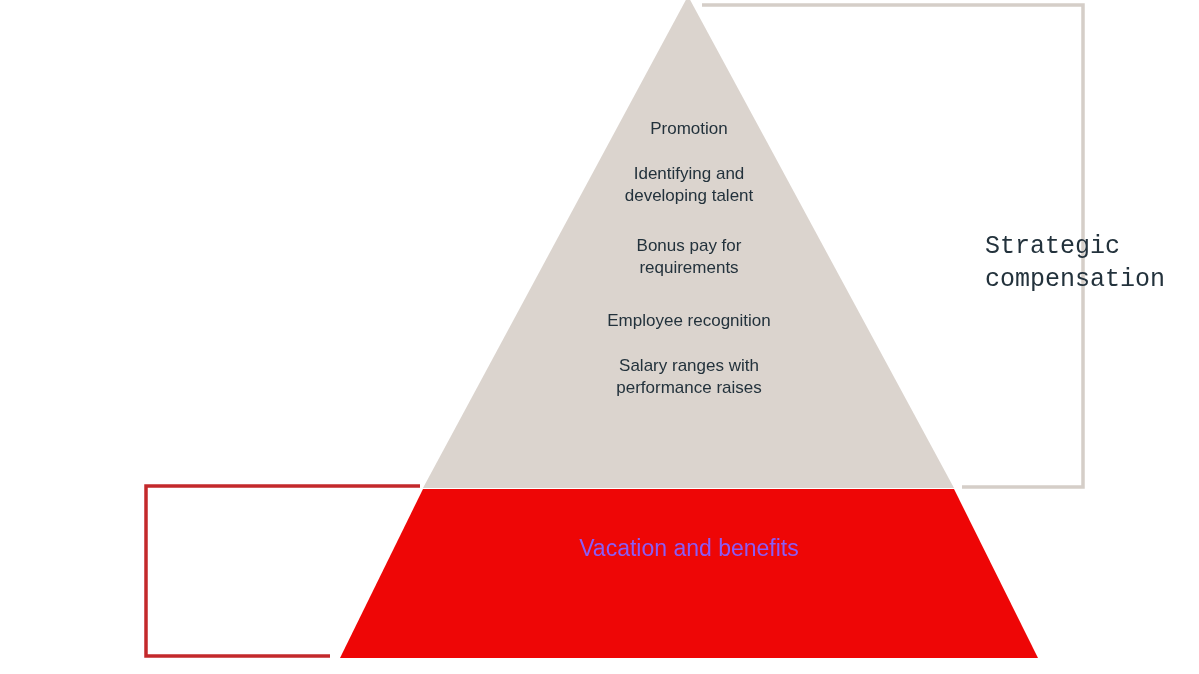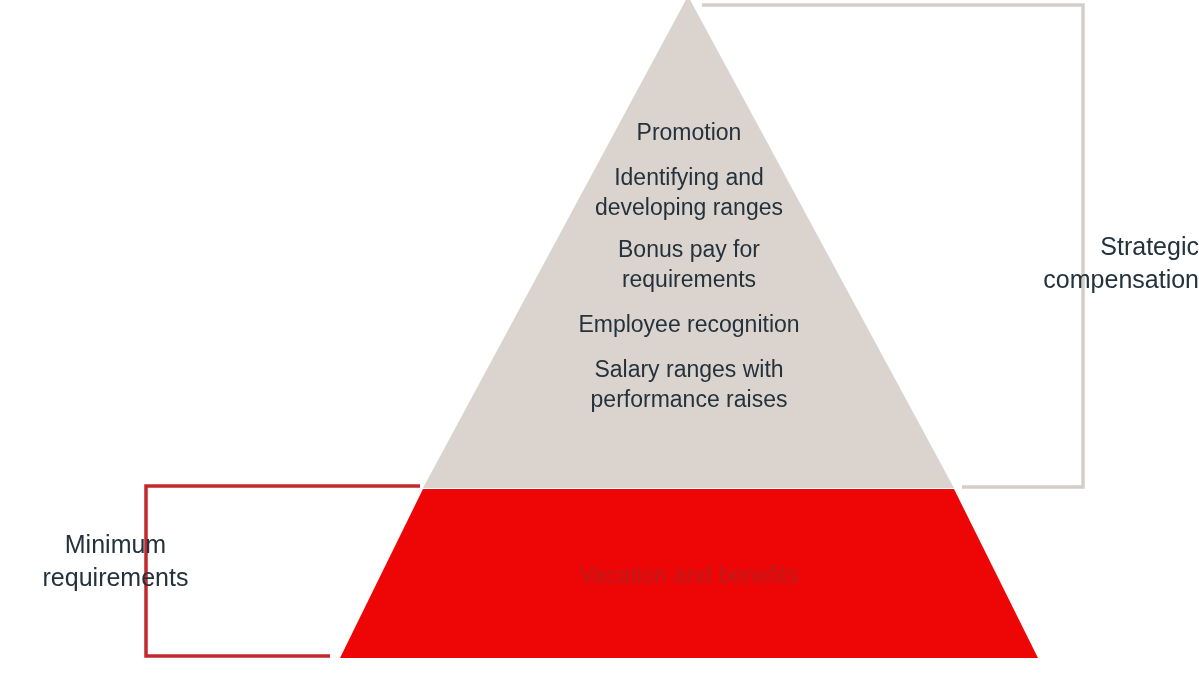--- a/index.html
+++ b/index.html
@@ -27,40 +27,40 @@
   }
   .layer-text {
     position: absolute;
     text-align: center;
     line-height: 1.30;
     white-space: pre-line;
     pointer-events: none;
   }
   .strategic-text {
     color: #23323C;
-    font-size: 23px;
+    font-size: 17px;
   }
   .base-text {
-    color: #b91c1c;
+    color: #8b5cf6;
     font-size: 23px;
-    margin-top: 27px;
   }
   .bracket-label {
     position: absolute;
     color: #23323C;
     font-size: 25px;
     line-height: 1.32;
     text-align: center;
     white-space: pre-line;
   }
   #label-strategic {
     left: 985px;
     top: 230px;
     width: 214px;
-    text-align: right;
+    text-align: left;
+    font-family: Liberation Mono, monospace;
   }
   #label-minimum {
     left: 0px;
     top: 528px;
     width: 231px;
     text-align: center;
   }
 </style>
 </head>
 <body>
@@ -74,33 +74,31 @@
     <polygon points="423,489 954,489 1038,658 340,658" fill="#EE0606"></polygon>
 
     <path d="M 702,5 L 1083,5 L 1083,487 L 962,487" fill="none" stroke="#D5CEC8" stroke-width="3.5"></path>
 
     <path d="M 420,486 L 146,486 L 146,656 L 330,656" fill="none" stroke="#C3292B" stroke-width="3.5"></path>
   </svg>
 
   <div class="layer-text strategic-text" style="left:539px; top:118px; width:300px;">Promotion</div>
 
   <div class="layer-text strategic-text" style="left:539px; top:163px; width:300px;">Identifying and
-developing ranges</div>
+developing talent</div>
 
   <div class="layer-text strategic-text" style="left:539px; top:235px; width:300px;">Bonus pay for
 requirements</div>
 
   <div class="layer-text strategic-text" style="left:539px; top:355px; width:300px;">Salary ranges with
 performance raises</div>
 
   <div class="layer-text strategic-text" style="left:539px; top:310px; width:300px;">Employee recognition</div>
 
 
   <div class="layer-text base-text" style="left:539px; top:534px; width:300px;">Vacation and benefits</div>
 
 
   <div class="bracket-label" id="label-strategic">Strategic
 compensation</div>
 
-  <div class="bracket-label" id="label-minimum">Minimum
-requirements</div>
 
 </div>
 
 </body></html>

